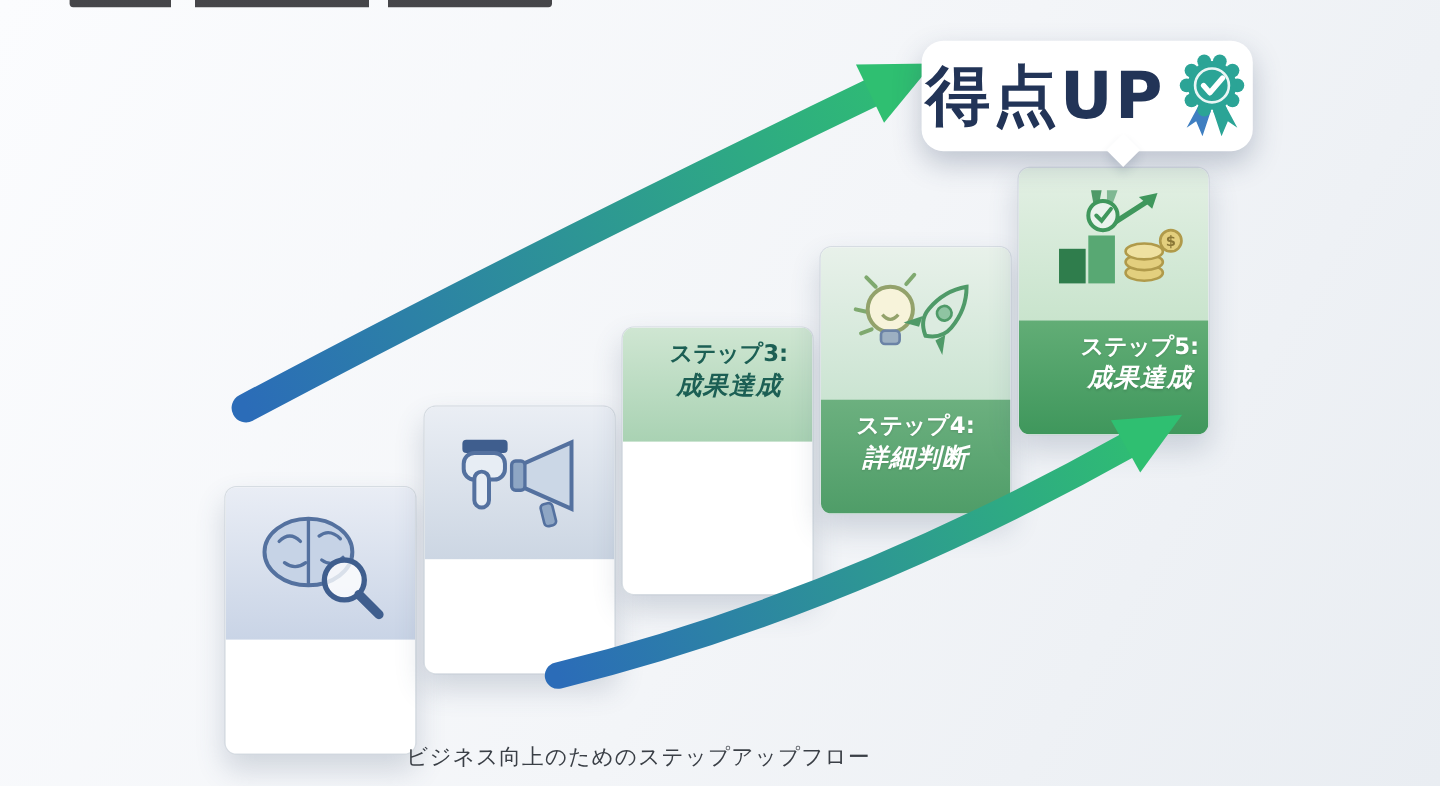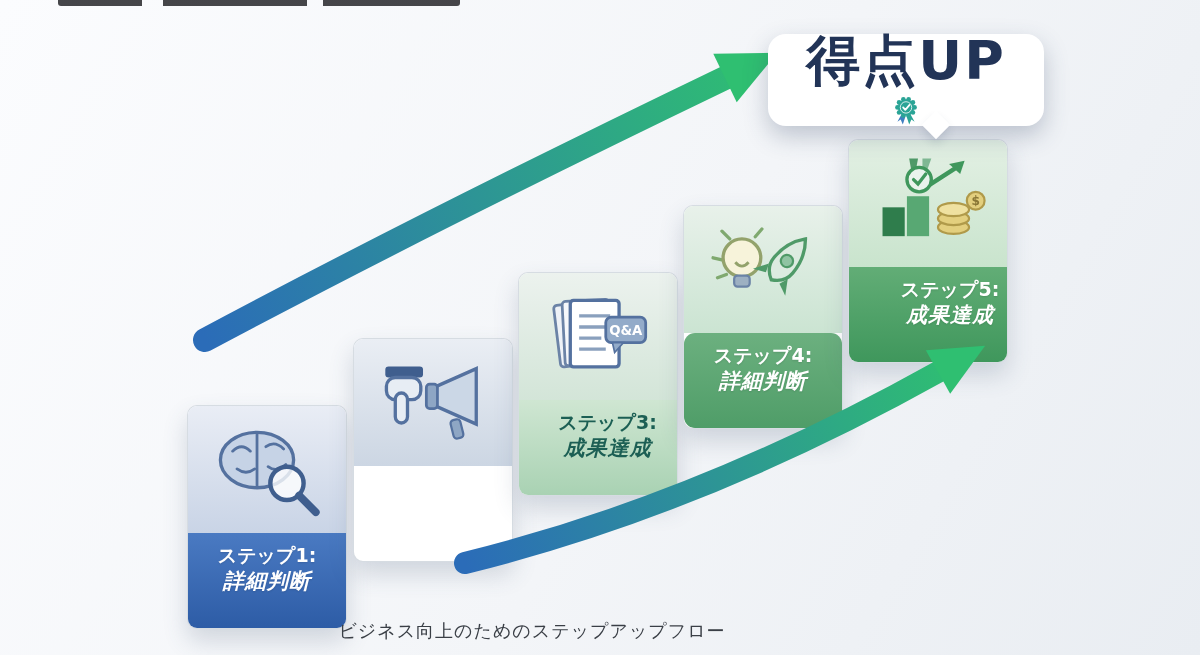--- a/index.html
+++ b/index.html
@@ -59,51 +59,36 @@
 <div class="step-card" id="card1">
   <div class="card-icon-area" style="background: linear-gradient(rgb(233, 237, 245), rgb(201, 212, 230));">
     <svg viewBox="0 0 110 90" width="122" height="100">
       <ellipse cx="46" cy="36" rx="33" ry="25" fill="#c6d3e6" stroke="#54719f" stroke-width="3"></ellipse>
       <path d="M46 12 v48" stroke="#54719f" stroke-width="2.5" fill="none"></path>
       <path d="M24 28 q8 -8 16 0 M28 44 q8 6 16 0 M54 24 q8 -6 16 2 M56 42 q8 6 16 -2" stroke="#54719f" stroke-width="2.5" fill="none" stroke-linecap="round"></path>
       <circle cx="73" cy="57" r="15" fill="rgba(255,255,255,0.78)" stroke="#3f5e8e" stroke-width="4"></circle>
       <line x1="84" y1="68" x2="99" y2="83" stroke="#3f5e8e" stroke-width="7" stroke-linecap="round"></line>
     </svg>
   </div>
-  <div class="card-label" style="background: linear-gradient(rgb(74, 122, 194), rgb(45, 92, 166)); color: rgb(255, 255, 255);">
-    <div class="card-step">ステップ1:</div>
-    <div class="card-title">詳細判断</div>
-  </div>
 </div>
 
 <div class="step-card" id="card2">
   <div class="card-icon-area" style="background: linear-gradient(rgb(234, 238, 244), rgb(204, 214, 227));">
     <svg viewBox="0 0 110 90" width="122" height="100">
       <polygon points="58,30 94,14 94,64 58,48" fill="#cbd7e6" stroke="#54719f" stroke-width="3"></polygon>
       <rect x="49" y="28" width="10" height="22" rx="3" fill="#8ea6c4" stroke="#54719f" stroke-width="2.5"></rect>
       <rect x="72" y="60" width="9" height="17" rx="3" transform="rotate(-14 76 68)" fill="#8ea6c4" stroke="#54719f" stroke-width="2"></rect>
       <rect x="12" y="12" width="34" height="10" rx="3" fill="#3f5e8e"></rect>
       <rect x="13" y="22" width="31" height="20" rx="8" fill="#e7edf4" stroke="#54719f" stroke-width="3"></rect>
       <rect x="21" y="36" width="11" height="27" rx="5.5" fill="#e7edf4" stroke="#54719f" stroke-width="3"></rect>
     </svg>
   </div>
 </div>
 
 <div class="step-card" id="card3">
-  <div class="card-icon-area" style="background: linear-gradient(rgb(236, 242, 238), rgb(211, 229, 216));">
-    <svg viewBox="0 0 110 90" width="122" height="100">
-      <rect x="18" y="14" width="42" height="56" rx="3" fill="#eef2f7" stroke="#6b83a6" stroke-width="2.5" transform="rotate(-7 39 42)"></rect>
-      <rect x="24" y="12" width="42" height="58" rx="3" fill="#f6f8fb" stroke="#6b83a6" stroke-width="2.5" transform="rotate(-3 45 41)"></rect>
-      <rect x="30" y="12" width="44" height="60" rx="3" fill="#ffffff" stroke="#54719f" stroke-width="3"></rect>
-      <path d="M38 26 h28 M38 36 h28 M38 46 h20 M38 56 h24" stroke="#8aa0bd" stroke-width="3"></path>
-      <rect x="62" y="27" width="36" height="23" rx="5" fill="#93abc9" stroke="#54719f" stroke-width="2.5"></rect>
-      <polygon points="68,50 78,50 70,59" fill="#93abc9" stroke="#54719f" stroke-width="1.5"></polygon>
-      <text x="80" y="43" text-anchor="middle" font-size="12" font-weight="bold" fill="#ffffff">Q&amp;A</text>
-    </svg>
-  </div>
   <div class="card-label" style="background: linear-gradient(rgb(207, 230, 210), rgb(169, 210, 179)); color: rgb(28, 95, 84); padding-left: 19px;">
     <div class="card-step">ステップ3:</div>
     <div class="card-title">成果達成</div>
   </div>
 </div>
 
 <div class="step-card" id="card4">
   <div class="card-icon-area" style="background: linear-gradient(rgb(232, 241, 234), rgb(203, 228, 210));">
     <svg viewBox="0 0 110 90" width="122" height="100">
       <path d="M18 10 l7 7 M54 8 l-6 7 M10 34 l9 2 M14 52 l8 -3" stroke="#7fa96f" stroke-width="3" stroke-linecap="round"></path>
@@ -111,21 +96,21 @@
       <path d="M30 38 q6 7 12 0" stroke="#93a26b" stroke-width="2.5" fill="none"></path>
       <rect x="29" y="50" width="14" height="10" rx="3" fill="#9db0c2" stroke="#6b83a6" stroke-width="2"></rect>
       <g transform="rotate(40 74 40)">
         <path d="M74 10 q11 13 11 31 q0 11 -11 17 q-11 -6 -11 -17 q0 -18 11 -31 z" fill="#dcebe0" stroke="#4f9a68" stroke-width="3"></path>
         <circle cx="74" cy="36" r="5.5" fill="#8fc4a2" stroke="#4f9a68" stroke-width="2"></circle>
         <path d="M63 48 l-8 13 l11 -5 z" fill="#4f9a68"></path>
         <path d="M85 48 l8 13 l-11 -5 z" fill="#4f9a68"></path>
       </g>
     </svg>
   </div>
-  <div class="card-label" style="background: linear-gradient(rgb(108, 176, 127), rgb(79, 157, 104)); color: rgb(255, 255, 255); border-radius: 11px;">
+  <div class="card-label" style="background: linear-gradient(rgb(108, 176, 127), rgb(79, 157, 104)); color: rgb(255, 255, 255);">
     <div class="card-step">ステップ4:</div>
     <div class="card-title">詳細判断</div>
   </div>
 </div>
 
 <div class="step-card" id="card5">
   <div class="card-icon-area" style="background: linear-gradient(rgb(227, 240, 228), rgb(201, 228, 205));">
     <svg viewBox="0 0 110 90" width="122" height="100">
       <path d="M56 28 L84 10" stroke="#3f975c" stroke-width="4" stroke-linecap="round"></path>
       <polygon points="88,6 74,9 84,18" fill="#3f975c"></polygon>
@@ -158,21 +143,21 @@
       <stop id="g2a" offset="0" stop-color="#2b6cb8"></stop>
       <stop id="g2b" offset="1" stop-color="#2fbf71"></stop>
     </linearGradient>
   </defs>
   <path d="M205 340 Q 430 220 725 78" fill="none" stroke="url(#grad1)" stroke-width="24" stroke-linecap="round"></path>
   <polygon points="0,-27 0,27 58,0" fill="#2fbf71" transform="translate(725,78) rotate(-25.7)"></polygon>
   <path d="M465 563 Q 700 505 938 372" fill="none" stroke="url(#grad2)" stroke-width="22" stroke-linecap="round"></path>
   <polygon points="0,-25 0,25 54,0" fill="#2fbf71" transform="translate(938,372) rotate(-29.2)"></polygon>
 </svg>
 
-<div class="score-badge" style="background: rgb(255, 255, 255); flex-direction: column;">
+<div class="score-badge" style="background: rgb(255, 255, 255);">
   <div class="pointer"></div>
   <span class="badge-text" style="color: rgb(34, 52, 87);">得点UP</span>
   <svg viewBox="0 0 70 84" width="62" height="74">
     <polygon points="24,48 34,56 26,80 20,66 11,72" fill="#3f7fc1"></polygon>
     <polygon points="46,48 36,56 44,80 50,66 59,72" fill="#2ba496"></polygon>
     <g fill="#2ba496">
       <circle cx="59" cy="32" r="6.5"></circle>
         <circle cx="54.4" cy="46.1" r="6.5"></circle>
       <circle cx="42.4" cy="54.8" r="6.5"></circle>
         <circle cx="27.6" cy="54.8" r="6.5"></circle>

